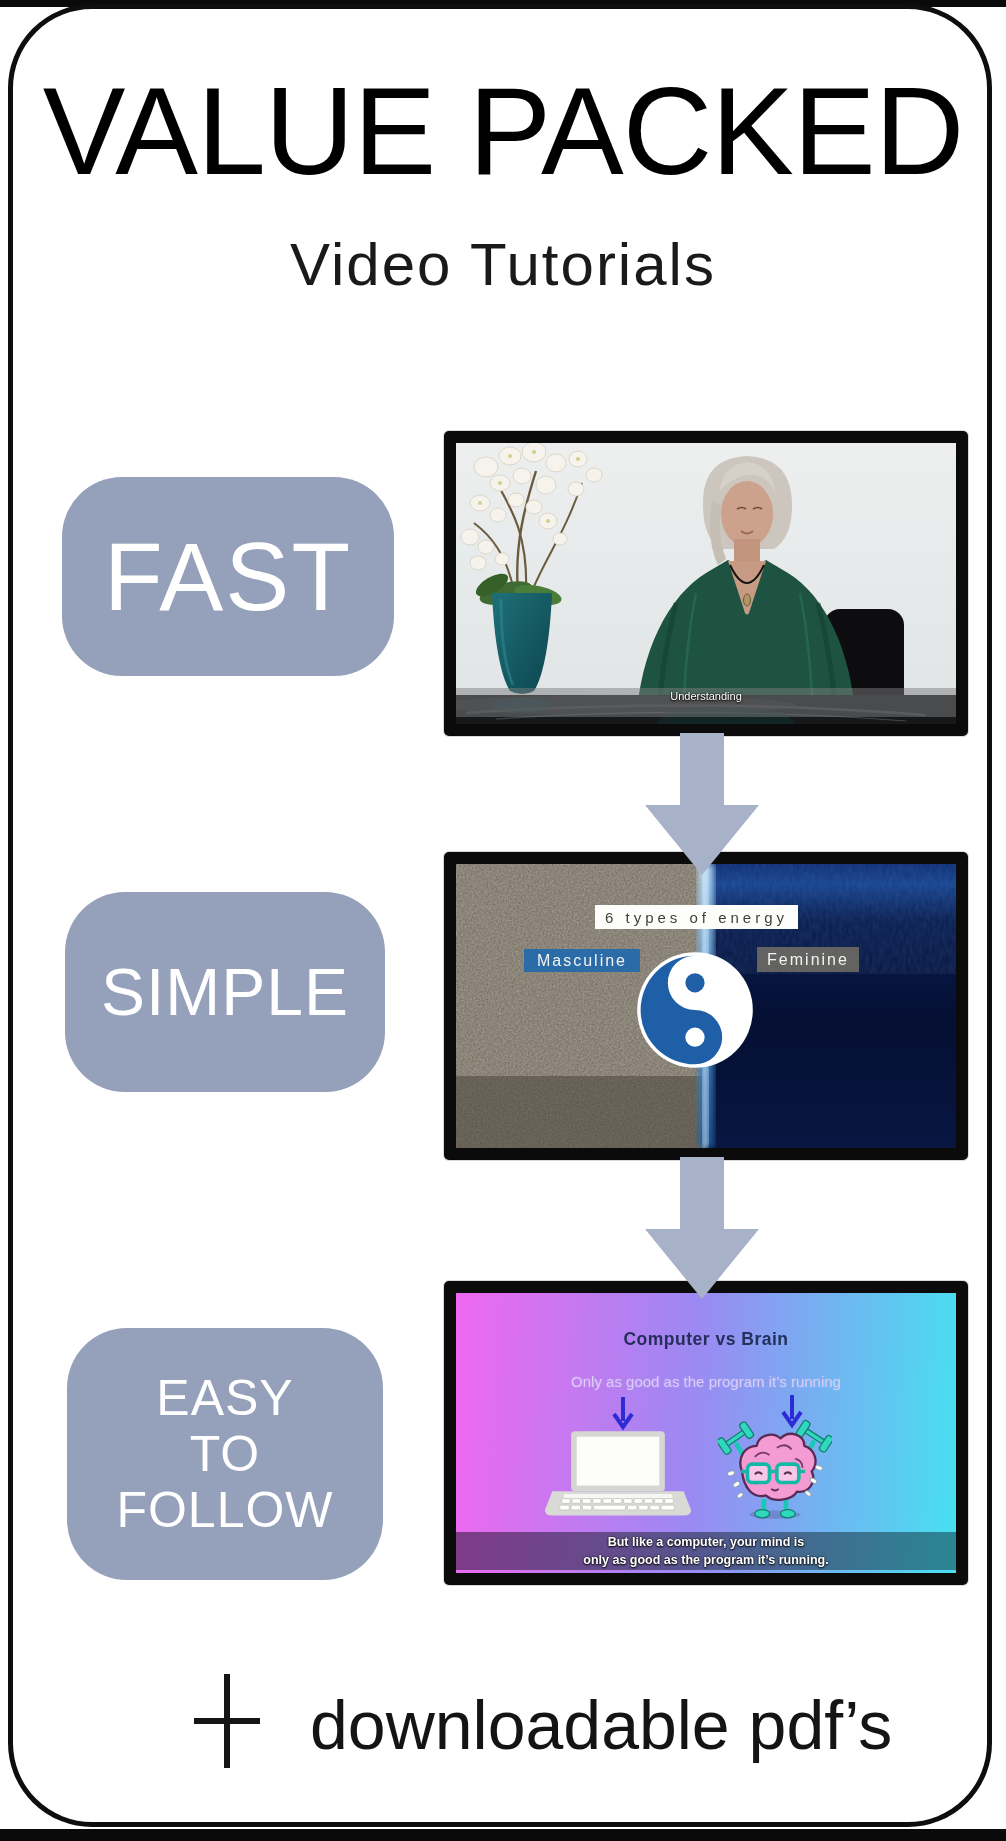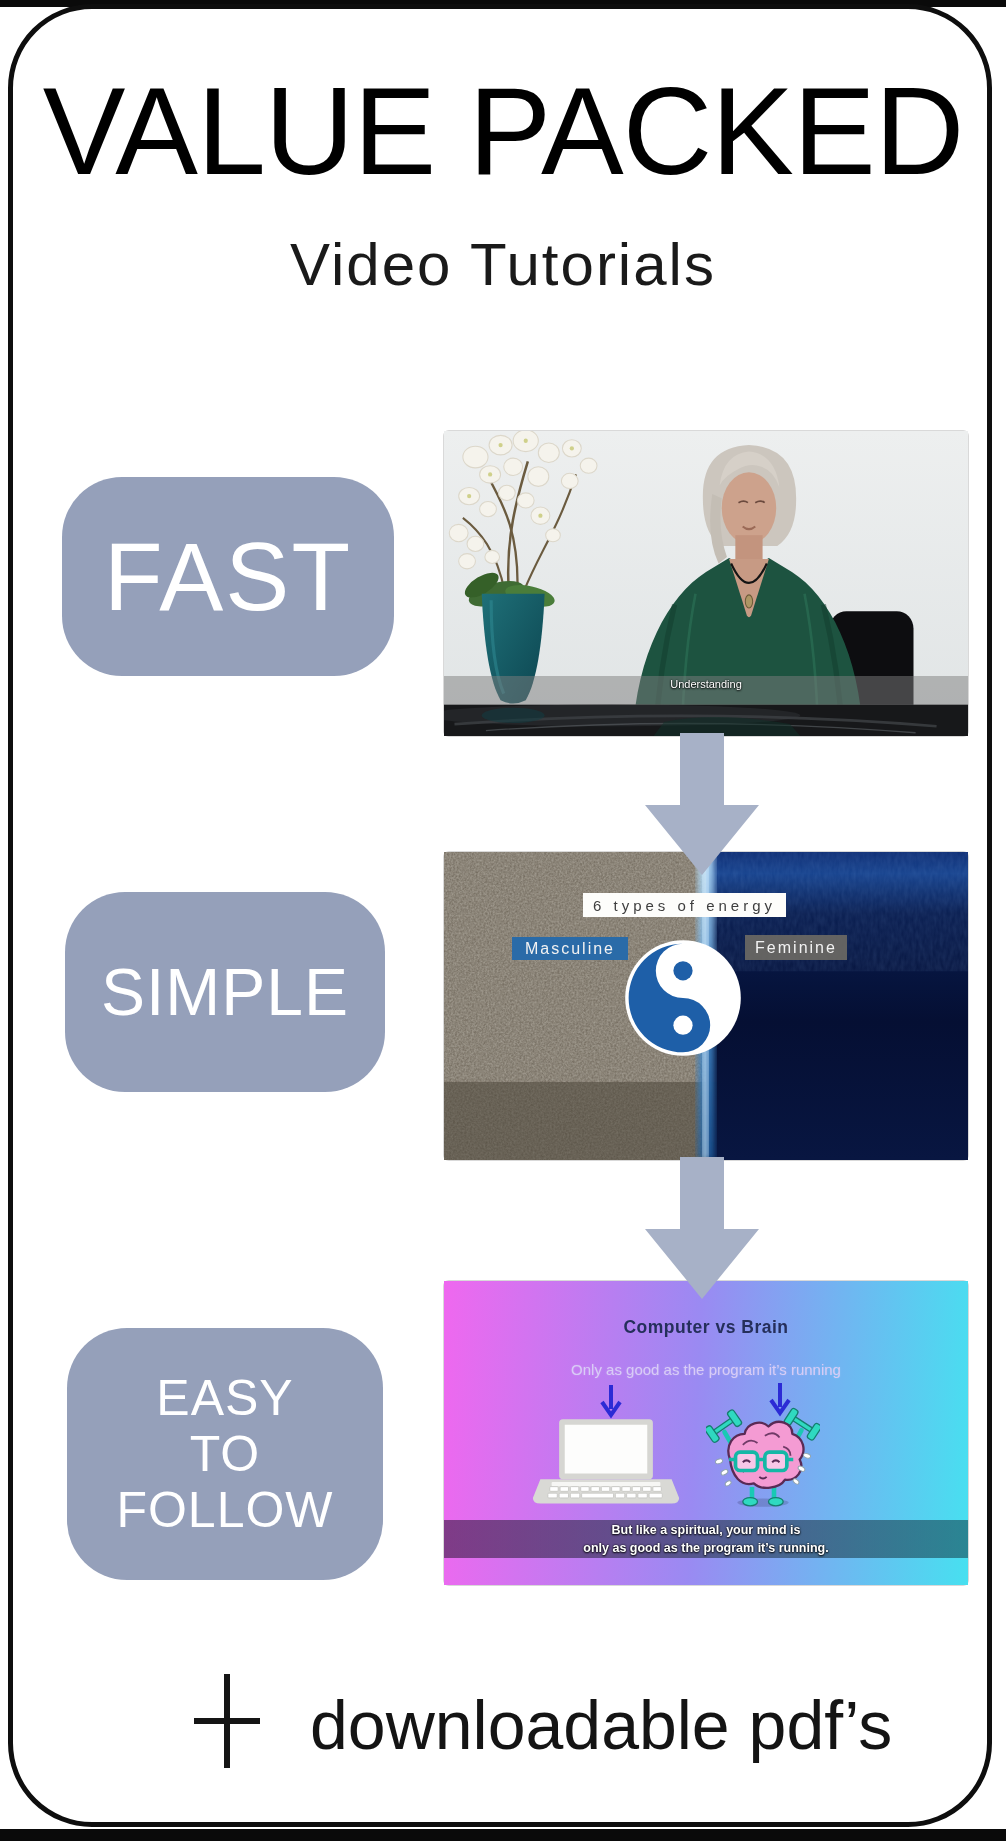--- a/index.html
+++ b/index.html
@@ -15,21 +15,21 @@
   .page-subtitle{position:absolute;left:0;top:230px;width:1006px;text-align:center;
                  font-size:60px;font-weight:300;letter-spacing:2px;color:#1a1a1a;}
   .badge{position:absolute;background:#95a0ba;color:#ffffff;border-radius:60px;
          display:flex;align-items:center;justify-content:center;text-align:center;
          font-weight:300;}
   #badge-fast{left:62px;top:477px;width:332px;height:199px;font-size:96px;letter-spacing:2px;}
   #badge-simple{left:65px;top:892px;width:320px;height:200px;font-size:66px;letter-spacing:1px;}
   #badge-easy{left:67px;top:1328px;width:316px;height:252px;font-size:50px;line-height:56px;letter-spacing:1px;}
   #badge-easy span{display:block;}
   .video{position:absolute;left:444px;width:524px;background:#0b0b0b;border-radius:5px;
-         padding:0;box-sizing:border-box;box-shadow:0 0 0 1px #d9d9d9;}
+         padding:12px;box-sizing:border-box;box-shadow:0 0 0 1px #d9d9d9;}
   #video1{top:431px;height:305px;}
   #video2{top:852px;height:308px;}
   #video3{top:1281px;height:304px;}
   .screen{position:relative;width:100%;height:100%;overflow:hidden;}
   .screen svg.scene{position:absolute;left:0;top:0;width:100%;height:100%;}
   .cap-band{position:absolute;left:0;width:100%;text-align:center;color:#fff;}
   .cap-line{width:100%;text-align:center;color:#fff;
             text-shadow:0 0 2px #000,0 1px 2px rgba(0,0,0,.9);}
   #band1{top:245px;height:29px;background:rgba(125,125,125,0.5);}
   #band1 .cap-line{font-size:11px;line-height:14px;padding-top:1px;}
@@ -321,21 +321,21 @@
         <g fill="#ffffff" stroke="#8fa3ad" stroke-width="1">
           <ellipse cx="18" cy="80" rx="4" ry="2.4" transform="rotate(-30 18 80)"></ellipse>
           <ellipse cx="12" cy="68" rx="4" ry="2.4" transform="rotate(-20 12 68)"></ellipse>
           <ellipse cx="102" cy="76" rx="4" ry="2.4" transform="rotate(28 102 76)"></ellipse>
           <ellipse cx="108" cy="62" rx="4" ry="2.4" transform="rotate(18 108 62)"></ellipse>
           <ellipse cx="96" cy="90" rx="3.6" ry="2.2" transform="rotate(35 96 90)"></ellipse>
           <ellipse cx="22" cy="92" rx="3.6" ry="2.2" transform="rotate(-35 22 92)"></ellipse>
         </g>
       </svg>
       <div class="cap-band" id="band3">
-        <div class="cap-line">But like a spiritual, your mind is</div>
+        <div class="cap-line">But like a computer, your mind is</div>
         <div class="cap-line">only as good as the program it’s running.</div>
       </div>
     </div>
   </div>
 
   <div class="plus-bar" id="plus-v"></div>
   <div class="plus-bar" id="plus-h"></div>
   <div class="footer-text">downloadable pdf’s</div>
 
 </div>

